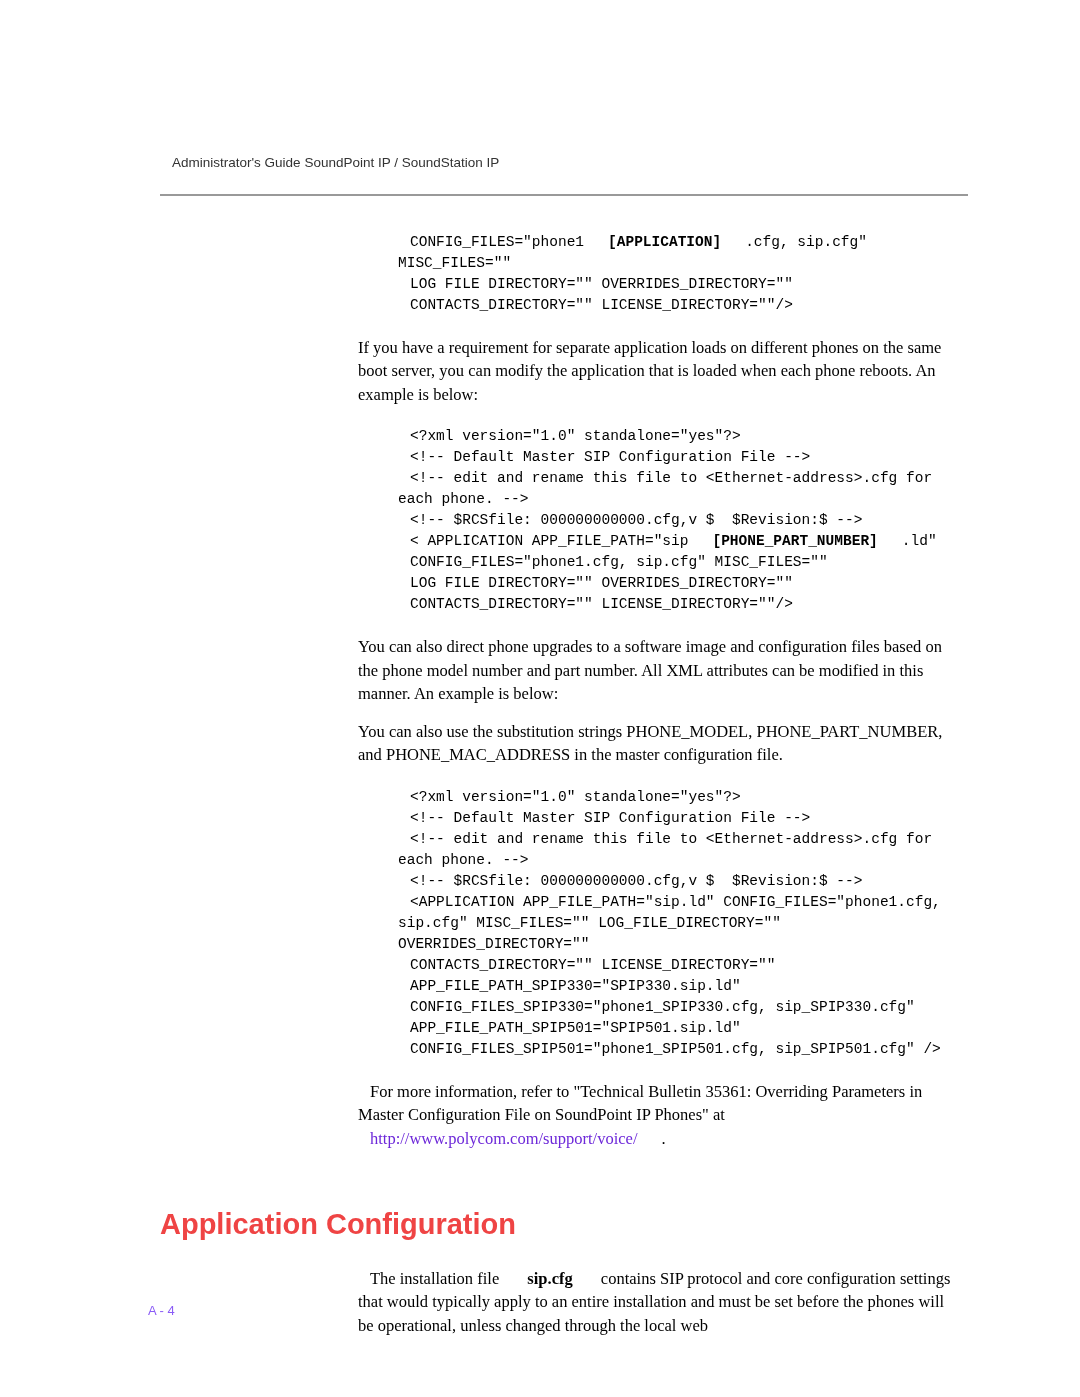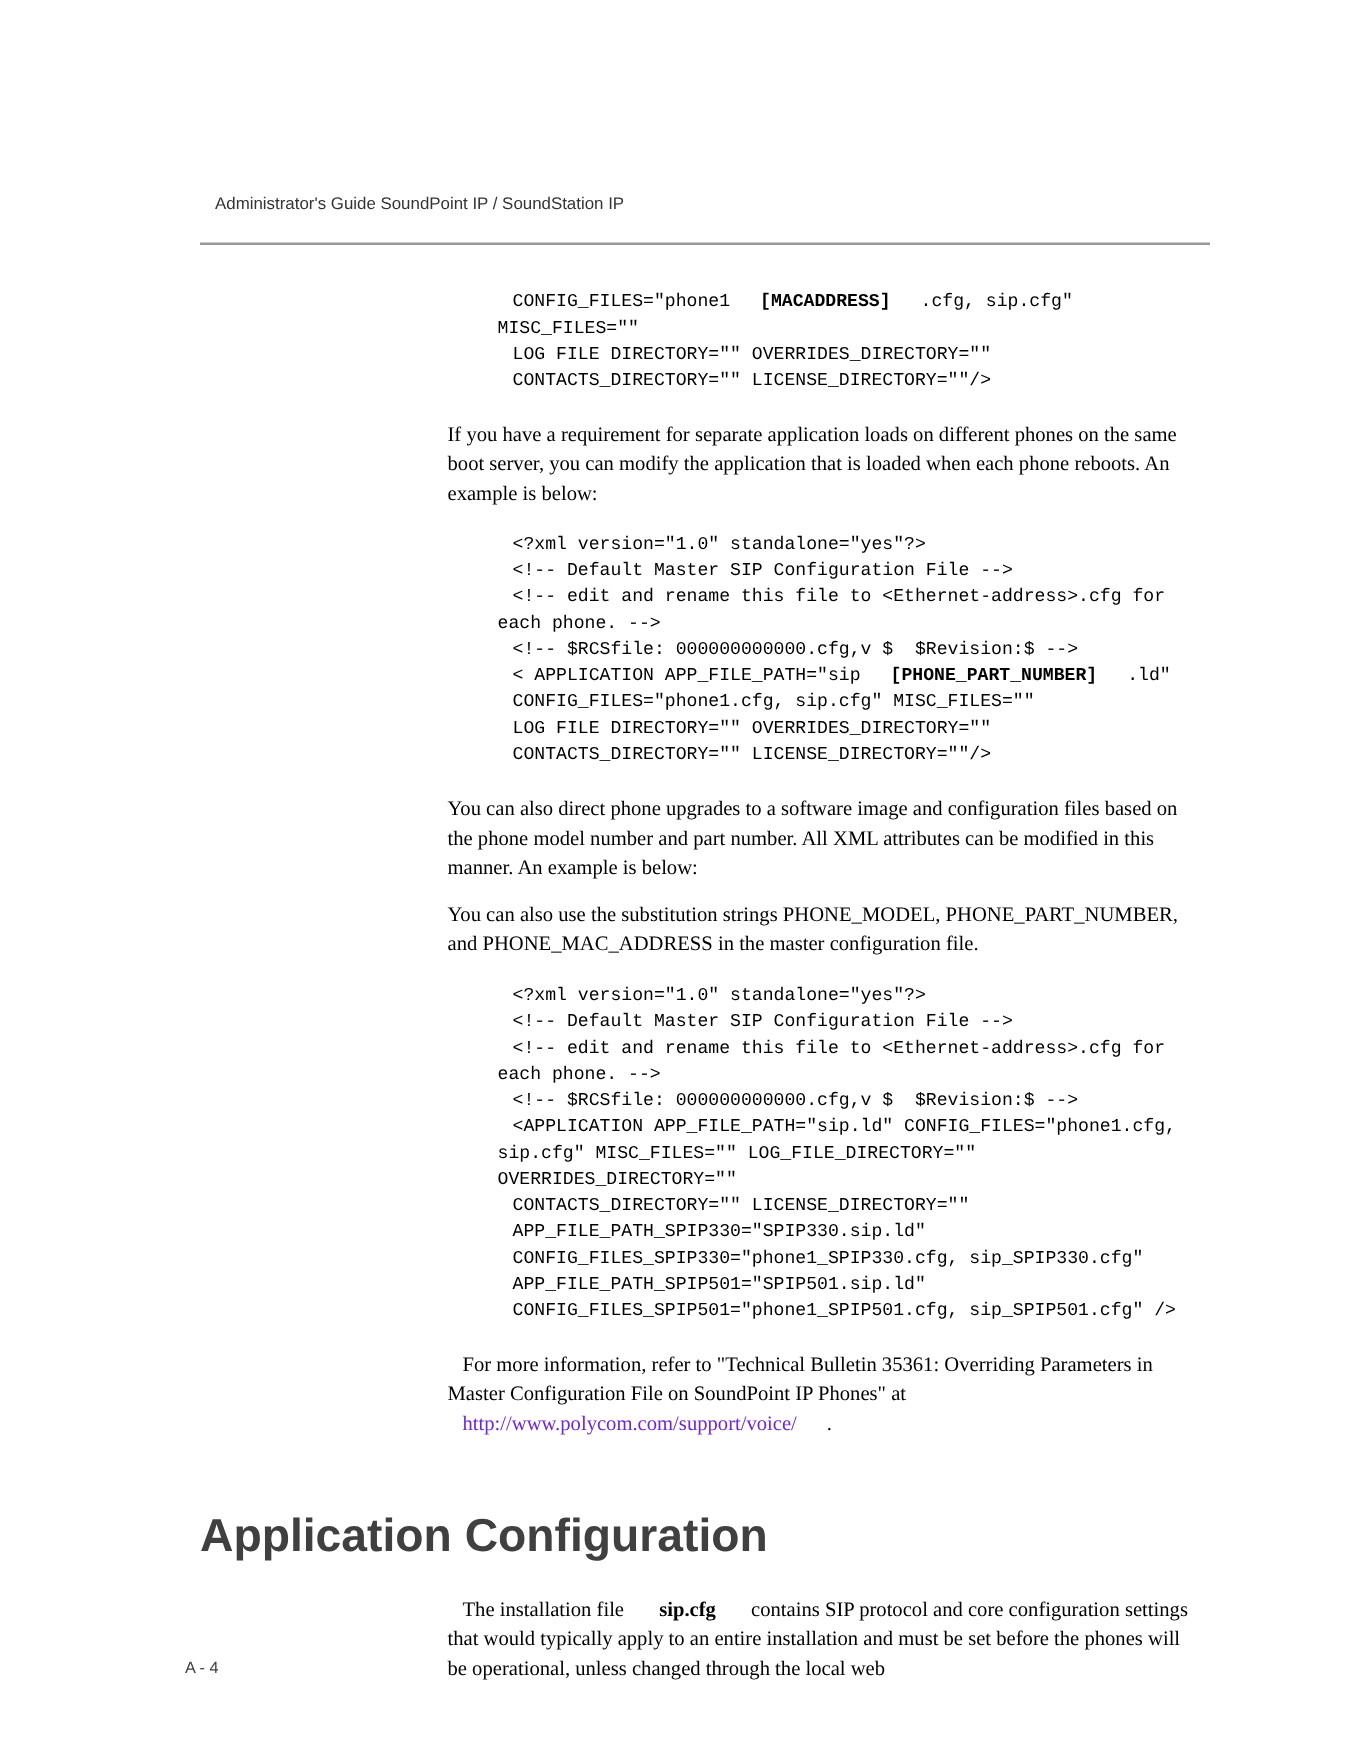--- a/index.html
+++ b/index.html
@@ -55,46 +55,46 @@
     .body-text .bold {
       font-weight: bold;
     }
     a.link {
       color: #6d28d9;
       text-decoration: none;
     }
     h1.section-title {
       font-family: Arial, Helvetica, sans-serif;
       font-weight: bold;
-      font-size: 37px;
-      color: #404040;
+      font-size: 29px;
+      color: #ef4444;
       margin-top: 58px;
       margin-bottom: 26px;
     }
     .footer {
       position: absolute;
       left: 112px;
-      bottom: 68px;
+      bottom: 91px;
       font-family: Arial, Helvetica, sans-serif;
       font-size: 13px;
-      color: #404040;
+      color: #8b5cf6;
     }
   </style>
 </head>
 <body>
 
 <div class="page">
   <div class="header-row">
     <span>Administrator's Guide SoundPoint IP / SoundStation IP</span>
   </div>
   <hr class="header-rule">
 
   <div class="content-block">
 
-    <div class="code-block"><span>CONFIG_FILES="phone1</span><span class="bold">[MACADDRESS]</span><span>.cfg, sip.cfg" MISC_FILES=""</span>
+    <div class="code-block"><span>CONFIG_FILES="phone1</span><span class="bold">[APPLICATION]</span><span>.cfg, sip.cfg" MISC_FILES=""</span>
 <span>LOG FILE DIRECTORY="" OVERRIDES_DIRECTORY=""</span>
 <span>CONTACTS_DIRECTORY="" LICENSE_DIRECTORY=""/&gt;</span></div>
 
     <p class="body-text">If you have a requirement for separate application loads on different phones on the same boot server, you can modify the application that is loaded when each phone reboots. An example is below:</p>
 
     <div class="code-block"><span>&lt;?xml version="1.0" standalone="yes"?&gt;</span>
 <span>&lt;!-- Default Master SIP Configuration File --&gt;</span>
 <span>&lt;!-- edit and rename this file to &lt;Ethernet-address&gt;.cfg for each phone. --&gt;</span>
 <span>&lt;!-- $RCSfile: 000000000000.cfg,v $  $Revision:$ --&gt;</span>
 <span>&lt; APPLICATION APP_FILE_PATH="sip</span><span class="bold">[PHONE_PART_NUMBER]</span><span>.ld"</span>

